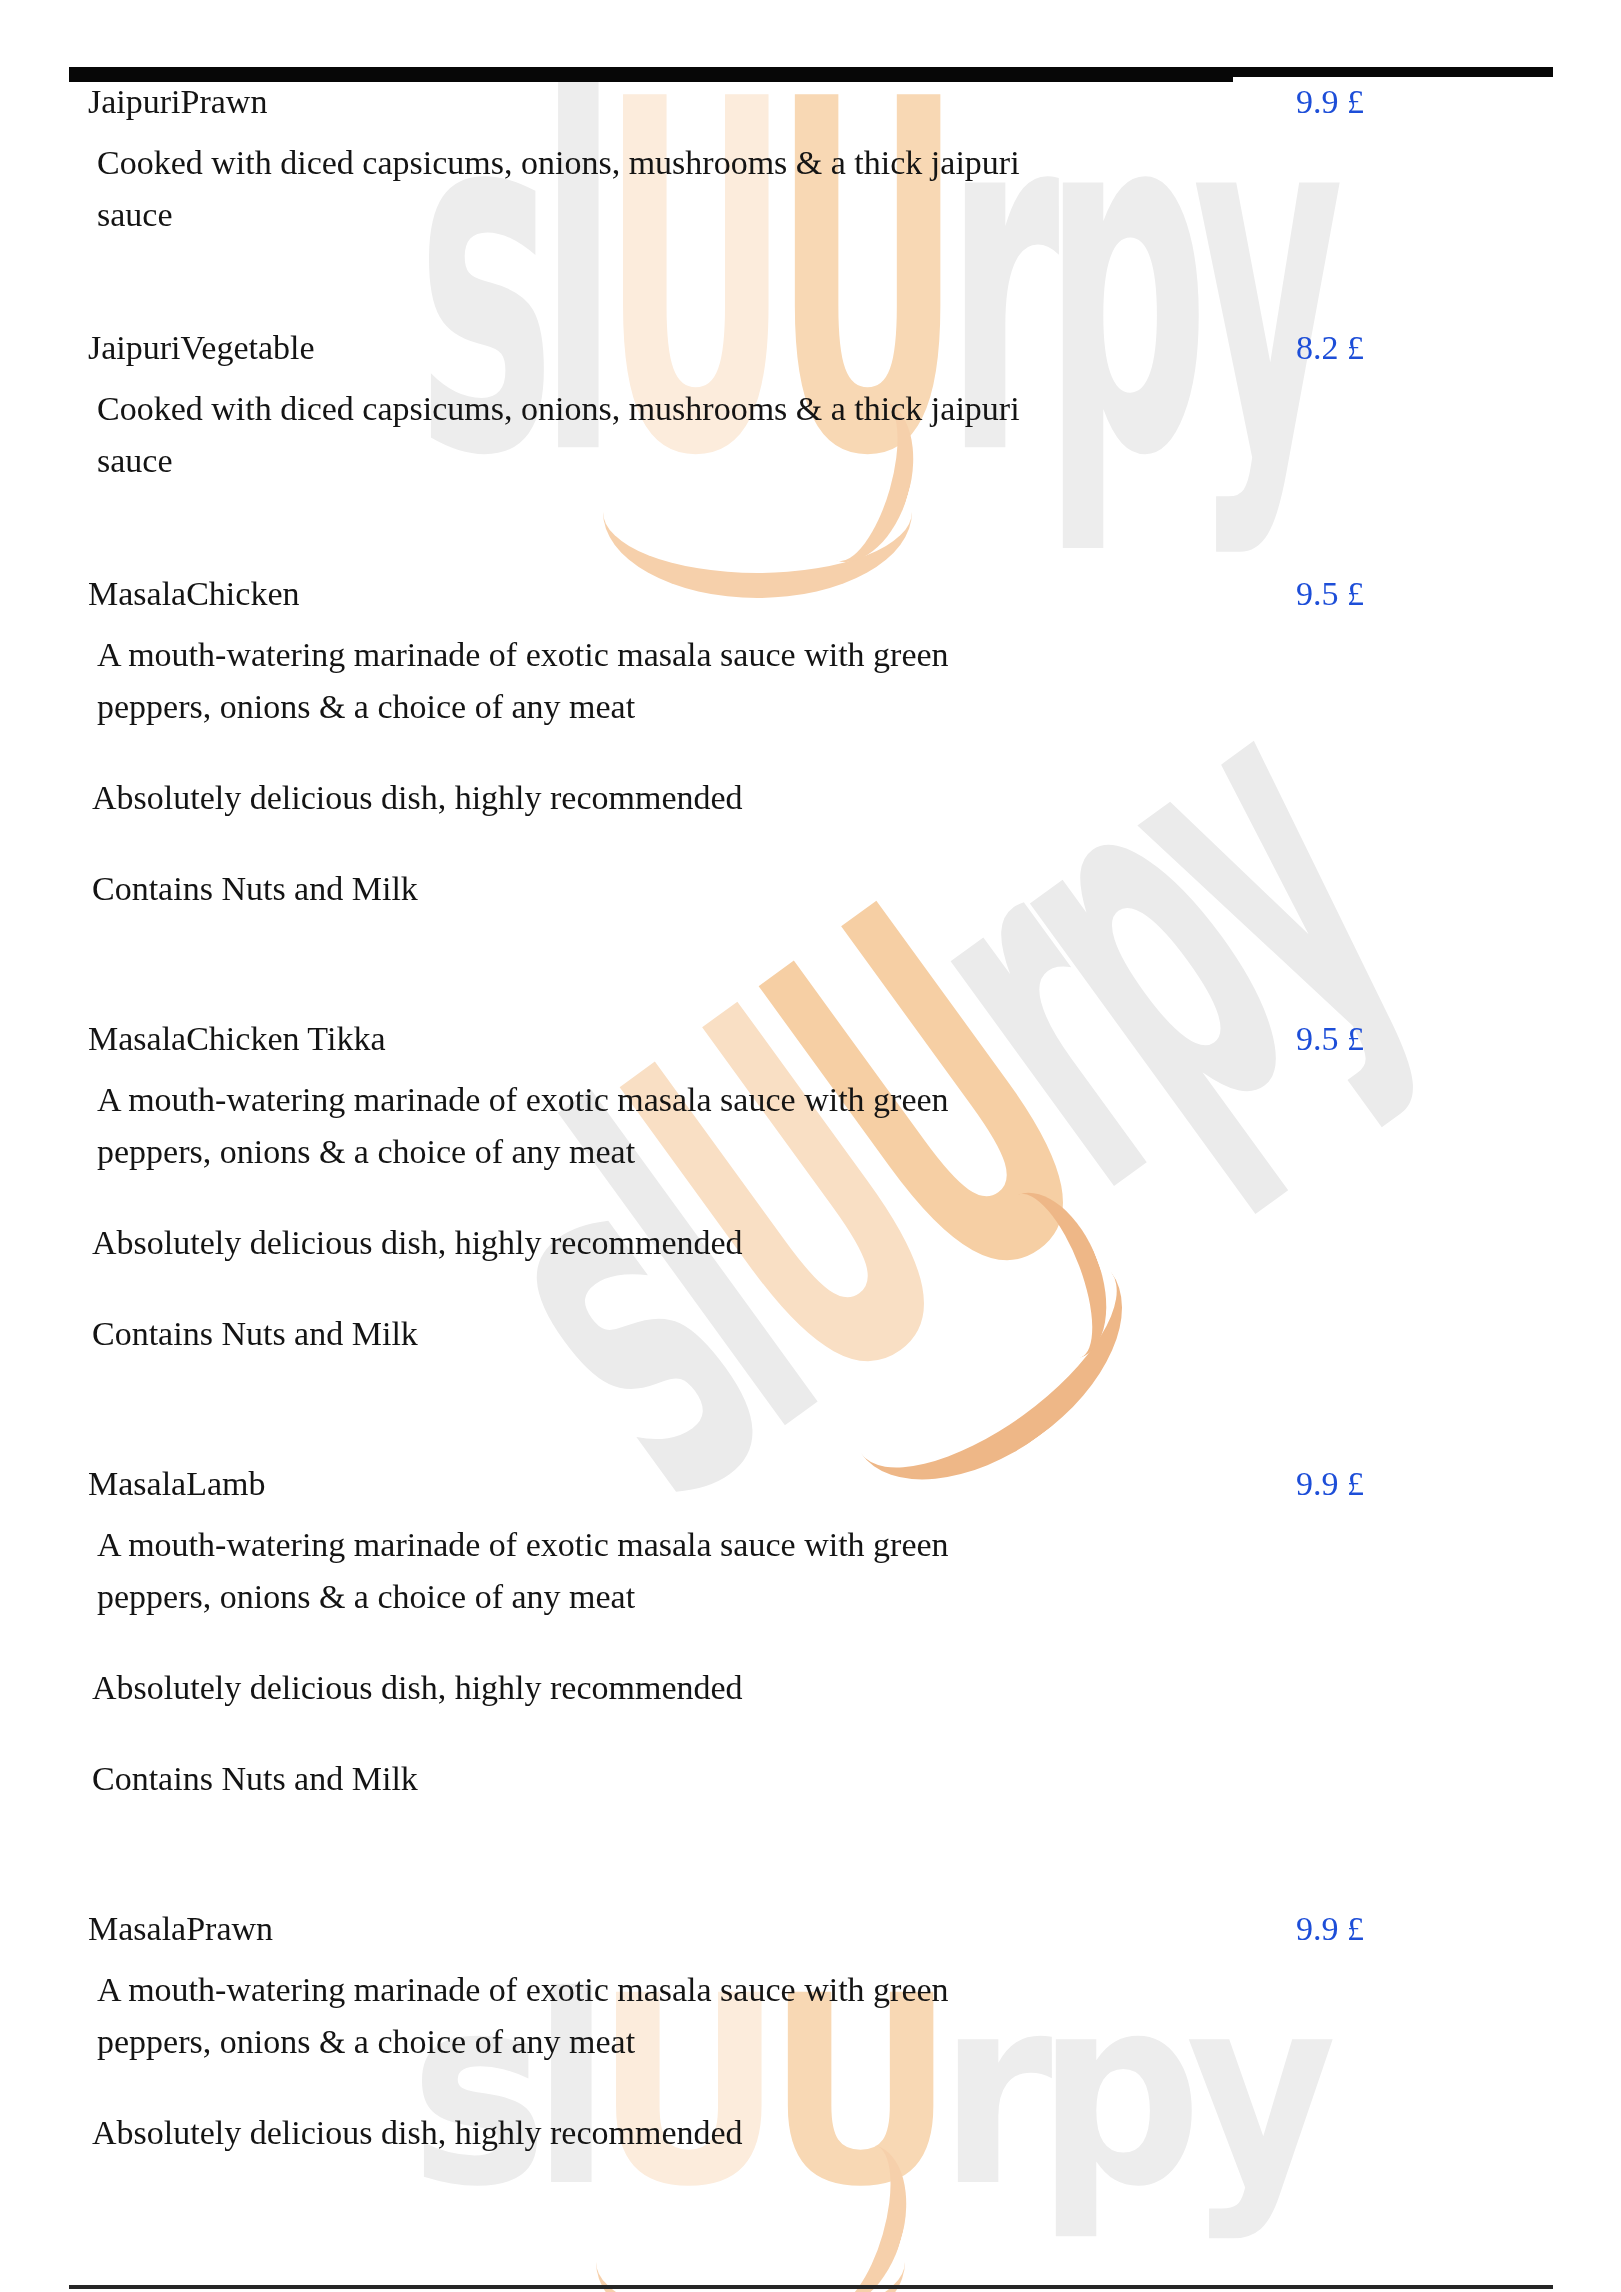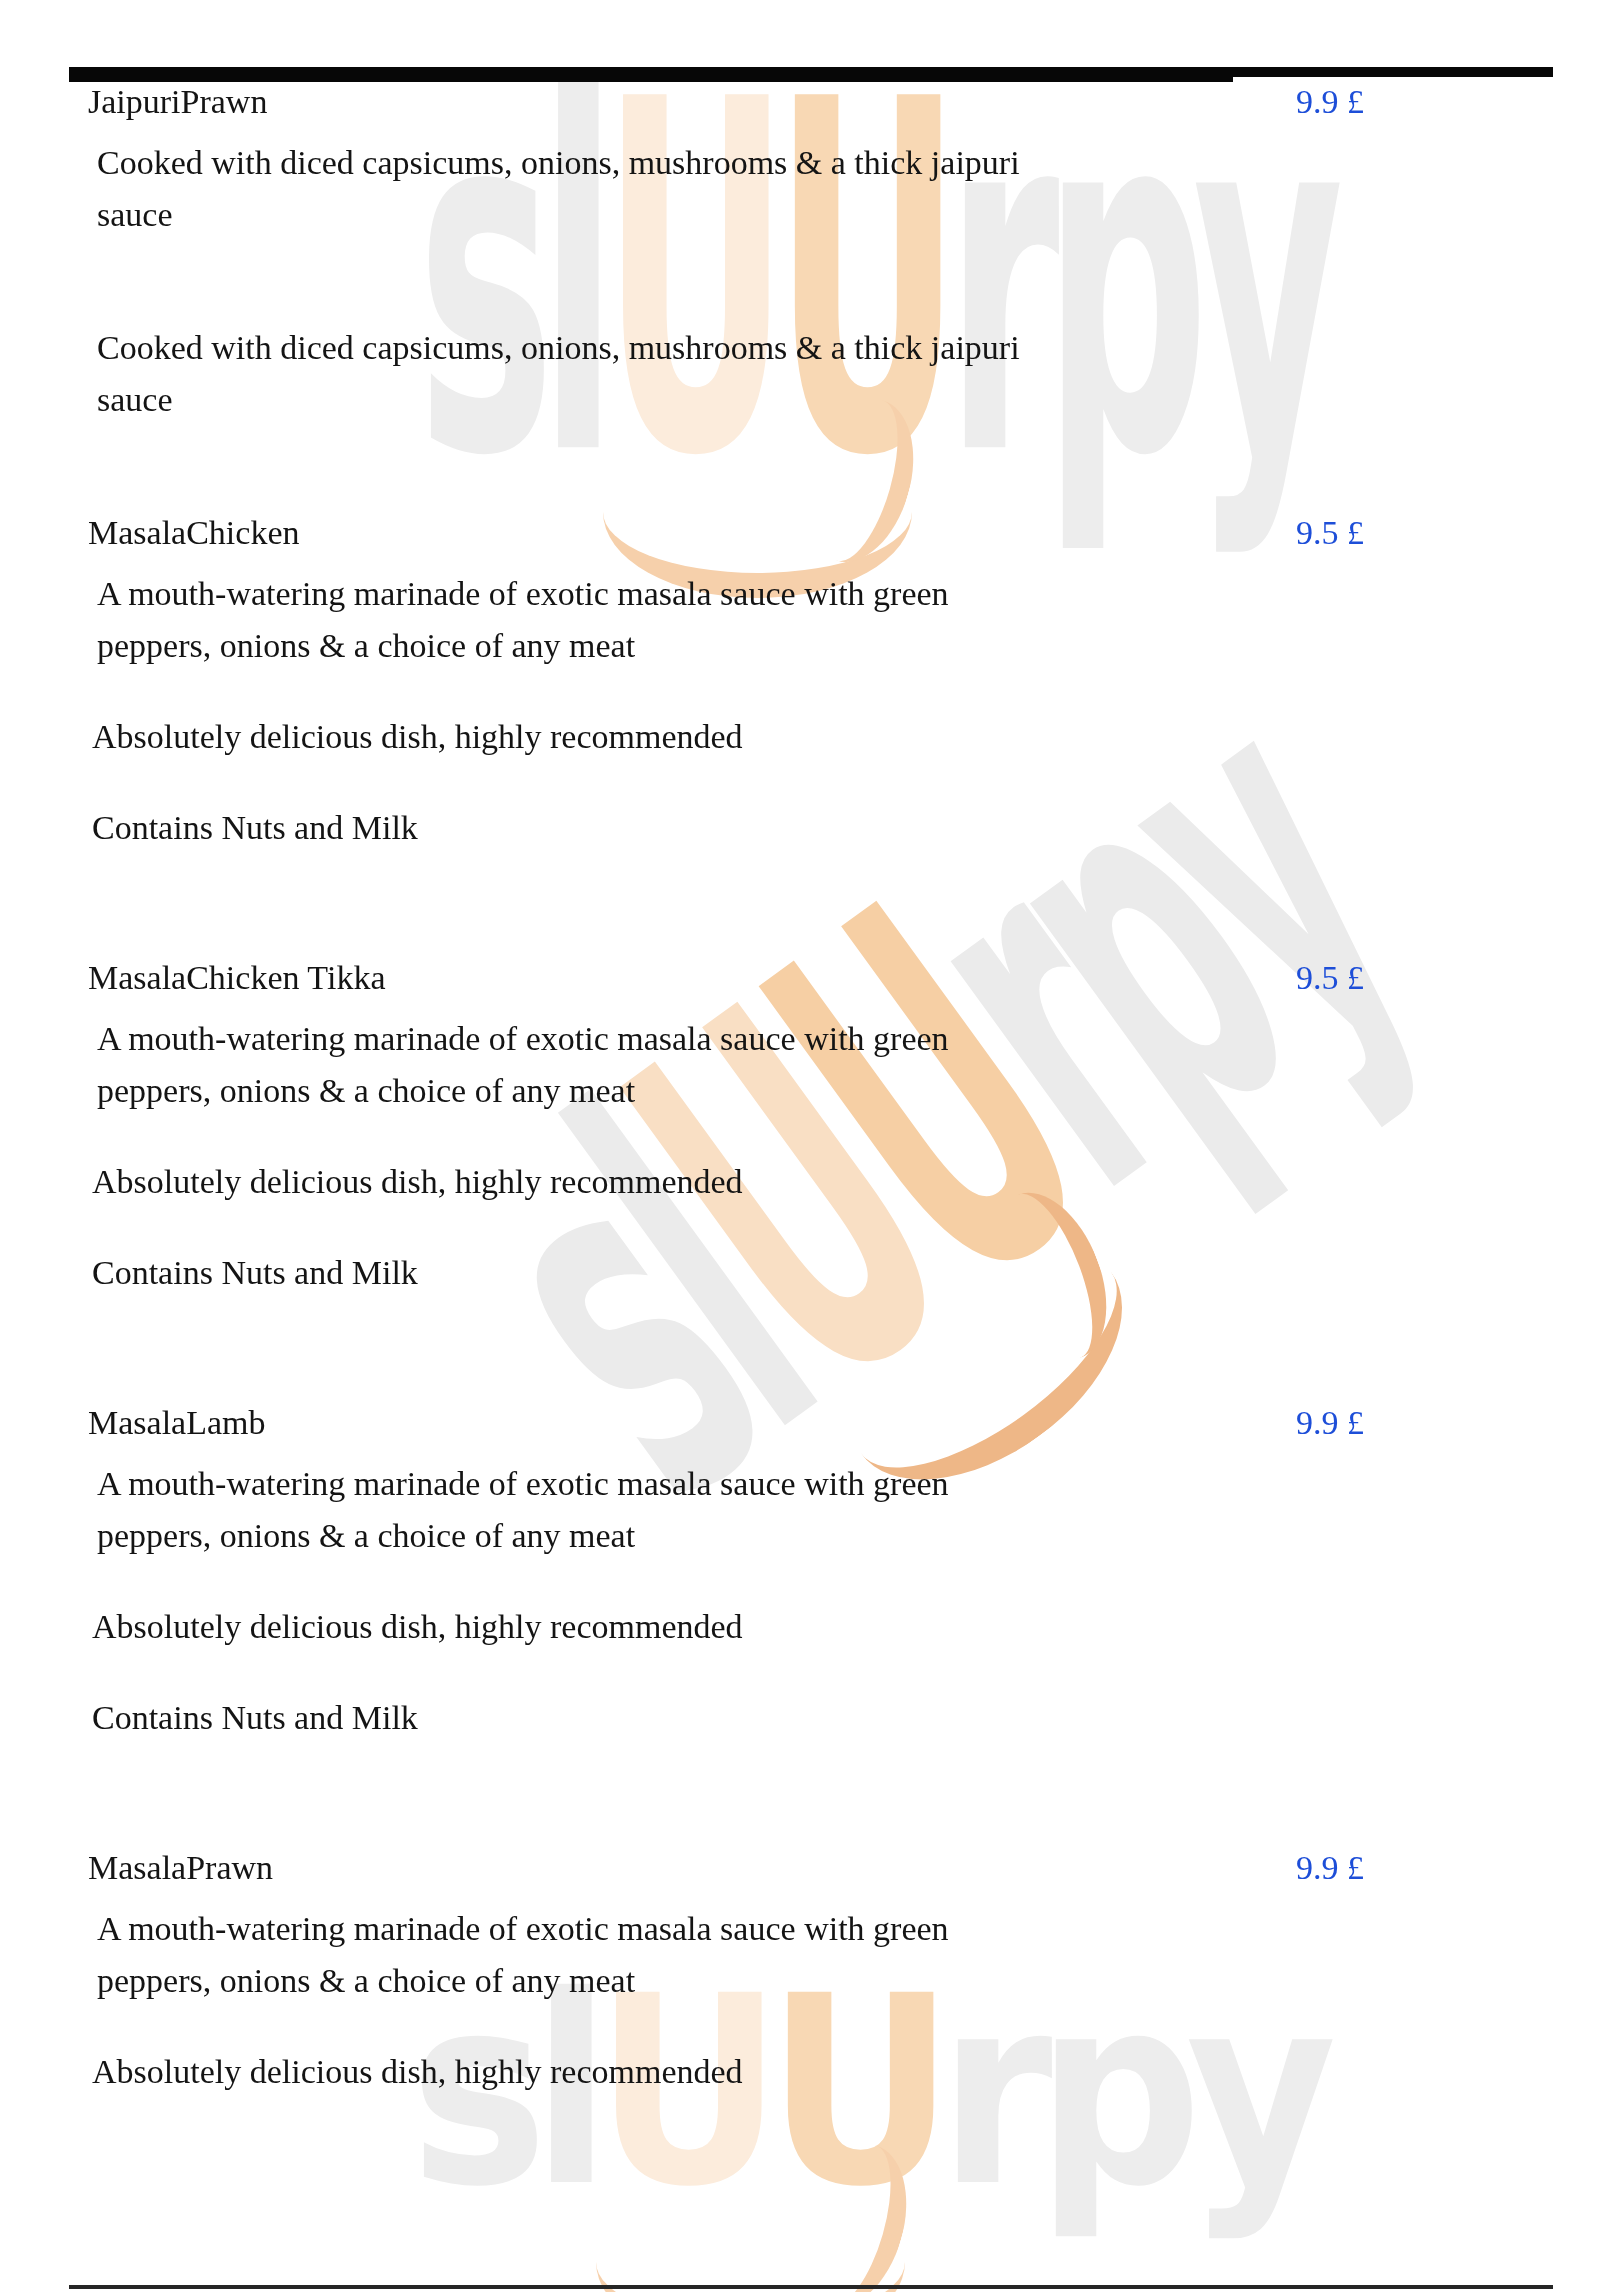--- a/index.html
+++ b/index.html
@@ -90,20 +90,24 @@
     <section class="menu-item">
       <div class="item-row">
         <h2 class="dish-name">JaipuriPrawn</h2>
         <div class="dish-price">9.9 £</div>
       </div>
       <p class="dish-desc">Cooked with diced capsicums, onions, mushrooms &amp; a thick jaipuri
 sauce</p>
     </section>
 
     <section class="menu-item">
+      <div class="item-row">
+        <h2 class="dish-name">JaipuriVegetable</h2>
+        <div class="dish-price">8.2 £</div>
+      </div>
       <p class="dish-desc">Cooked with diced capsicums, onions, mushrooms &amp; a thick jaipuri
 sauce</p>
     </section>
 
     <section class="menu-item with-notes">
       <div class="item-row">
         <h2 class="dish-name">MasalaChicken</h2>
         <div class="dish-price">9.5 £</div>
       </div>
       <p class="dish-desc">A mouth-watering marinade of exotic masala sauce with green

